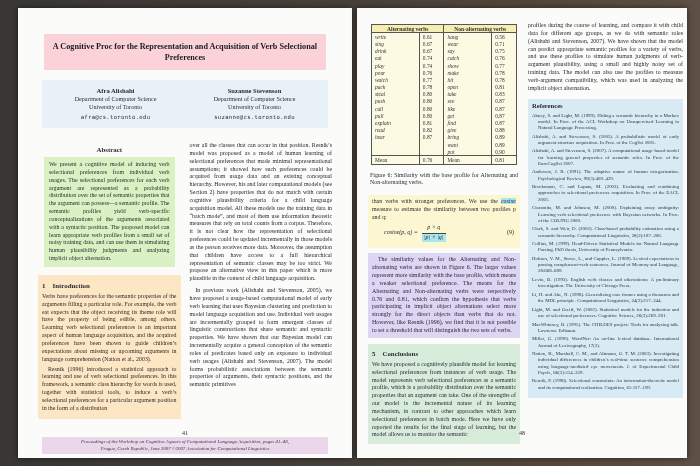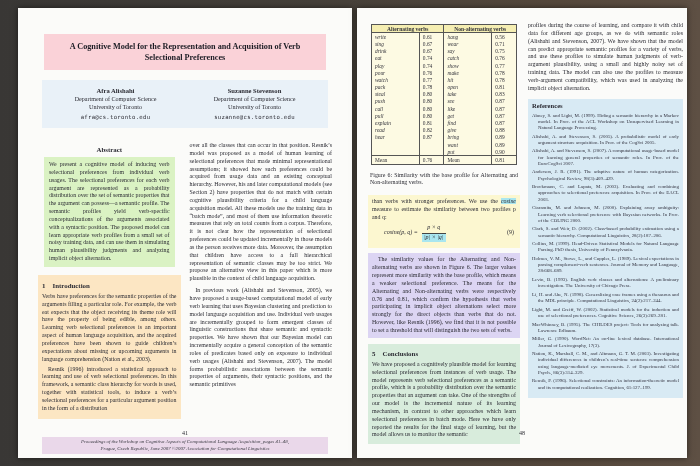--- a/index.html
+++ b/index.html
@@ -95,21 +95,21 @@
   .refs-block { background:var(--hl-refblue,#d8eaf4); padding:3px 4px 5px 4px; margin-top:6px; }
   .refs-head { font-weight:bold; font-size:6.6px; margin-bottom:4px; }
   .ref { font-size:4.9px; line-height:1.26; text-align:justify;
     padding-left:6px; text-indent:-6px; margin-bottom:2.5px; color:#333340; }
 </style>
 </head>
 <body>
 
 <div class="page" id="left-page">
 
-  <div class="title-block">A Cognitive Model for the Representation and Acquisition of Verb Selectional Preferences</div>
+  <div class="title-block">A Cognitive Proc for the Representation and Acquisition of Verb Selectional Preferences</div>
 
   <div class="authors-block">
     <div class="author">
       <div class="author-name">Afra Alishahi</div>
       <div class="author-affil">
         <span>Department of Computer Science</span><br>
         <span>University of Toronto</span>
       </div>
       <div class="author-email">afra@cs.toronto.edu</div>
     </div>

